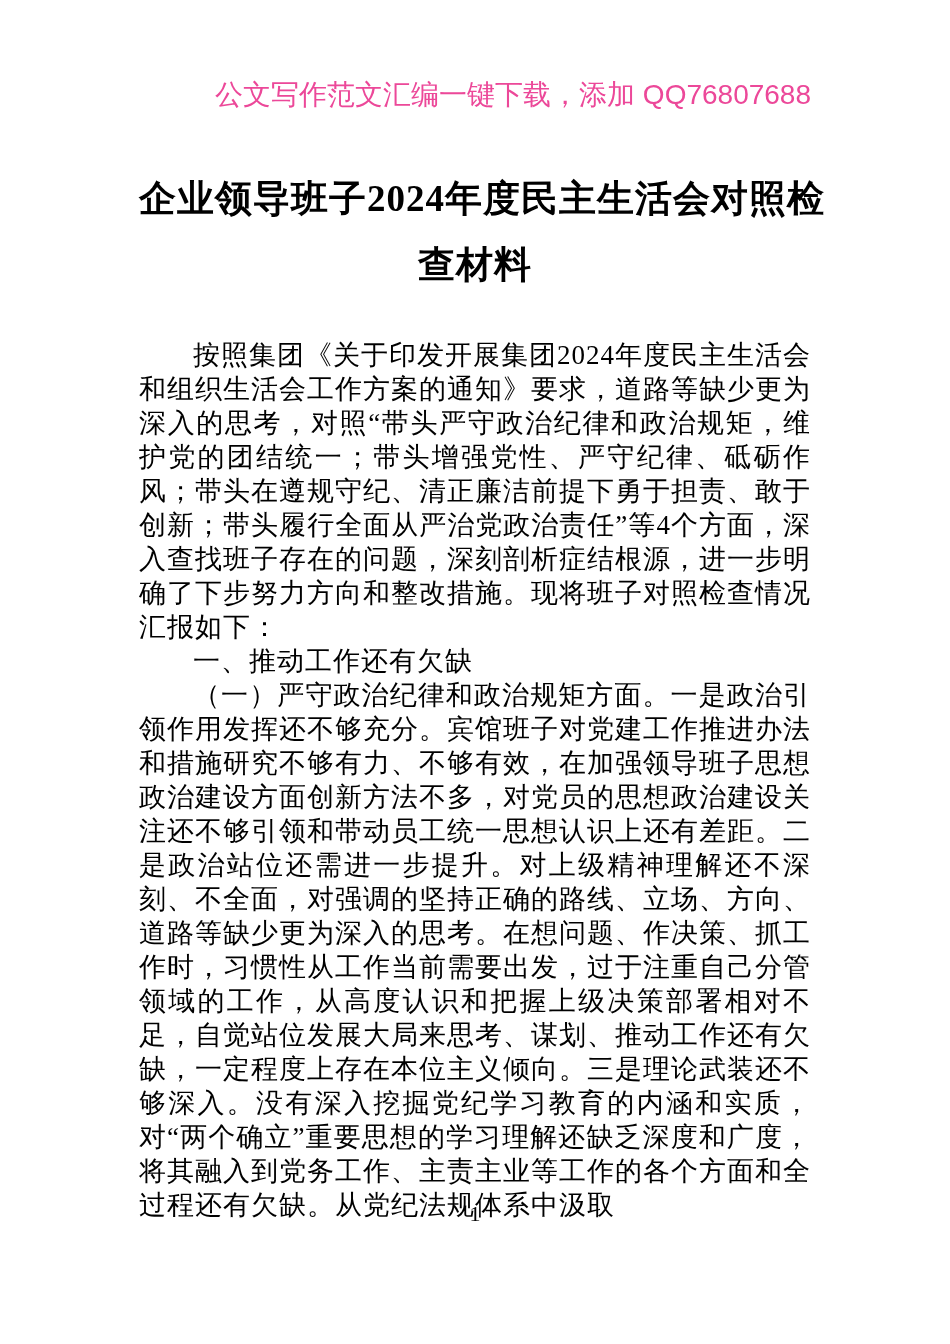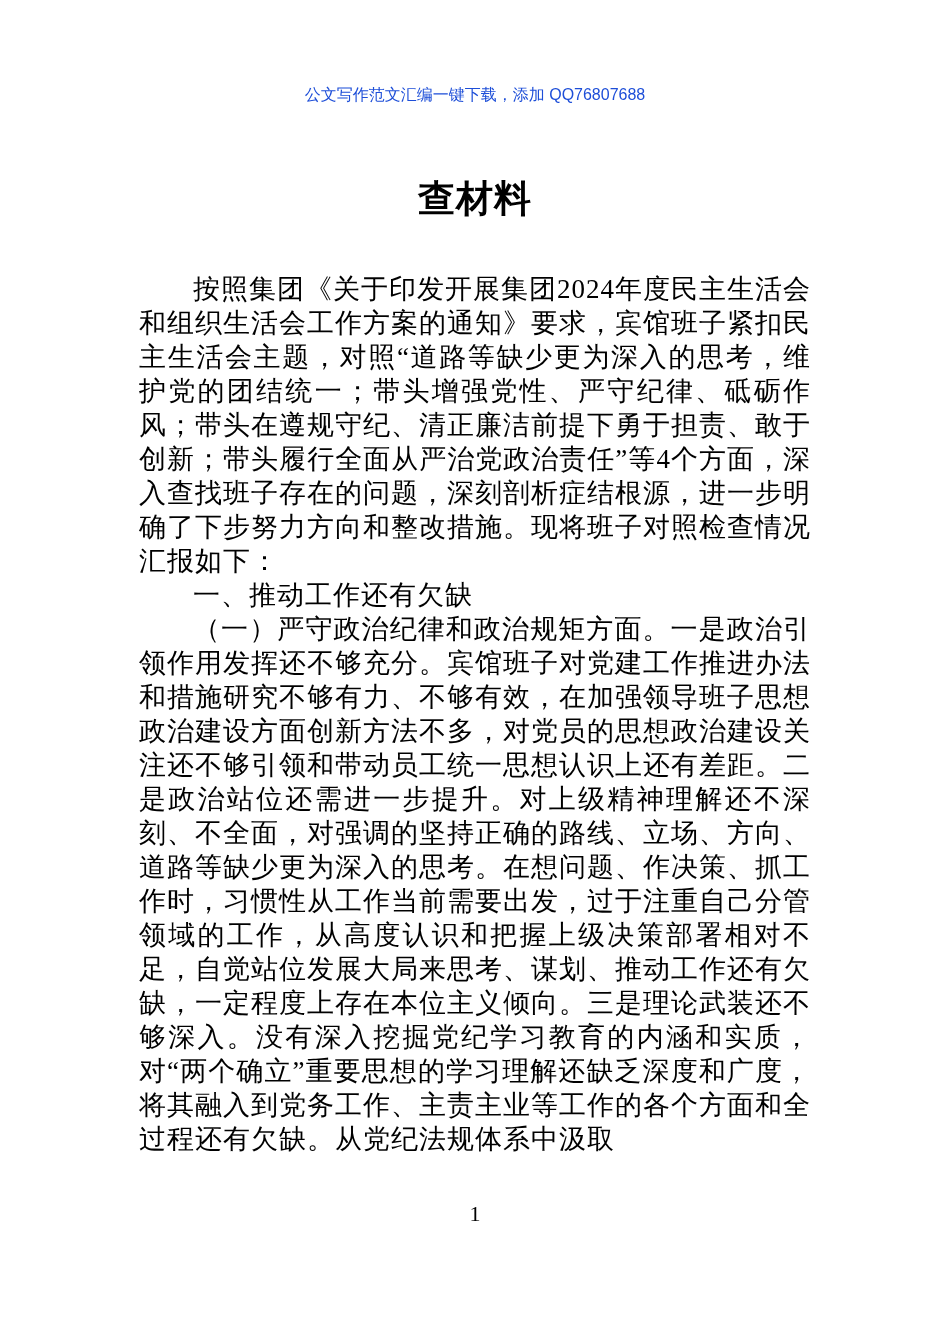--- a/index.html
+++ b/index.html
@@ -13,23 +13,23 @@
     height: 1344px;
     margin: 0 auto;
     background: #ffffff;
     box-sizing: border-box;
     padding: 82px 139px 0 139px;
     overflow: hidden;
     font-family: "Liberation Serif", "DejaVu Serif", serif;
     color: #000000;
   }
   .notice {
-    text-align: center;
-    color: #1d4ed8;
-    font-size: 16px;
+    text-align: right;
+    color: #ec4899;
+    font-size: 28px;
     line-height: 26px;
     font-family: "Liberation Sans", "DejaVu Sans", sans-serif;
   }
   .doc-title {
     margin-top: 58px;
     text-align: center;
     font-size: 37px;
     font-weight: bold;
     line-height: 66px;
     letter-spacing: 1px;
@@ -64,25 +64,26 @@
   }
 </style>
 </head>
 <body>
 
 <div class="page">
 
   <div class="notice">公文写作范文汇编一键下载，添加 QQ76807688</div>
 
   <h1 class="doc-title">
+    <span class="title-line">企业领导班子2024年度民主生活会对照检</span>
     <span class="title-line">查材料</span>
   </h1>
 
   <div class="doc-body">
-    <p>按照集团《关于印发开展集团2024年度民主生活会和组织生活会工作方案的通知》要求，宾馆班子紧扣民主生活会主题，对照“道路等缺少更为深入的思考，维护党的团结统一；带头增强党性、严守纪律、砥砺作风；带头在遵规守纪、清正廉洁前提下勇于担责、敢于创新；带头履行全面从严治党政治责任”等4个方面，深入查找班子存在的问题，深刻剖析症结根源，进一步明确了下步努力方向和整改措施。现将班子对照检查情况汇报如下：</p>
+    <p>按照集团《关于印发开展集团2024年度民主生活会和组织生活会工作方案的通知》要求，道路等缺少更为深入的思考，对照“带头严守政治纪律和政治规矩，维护党的团结统一；带头增强党性、严守纪律、砥砺作风；带头在遵规守纪、清正廉洁前提下勇于担责、敢于创新；带头履行全面从严治党政治责任”等4个方面，深入查找班子存在的问题，深刻剖析症结根源，进一步明确了下步努力方向和整改措施。现将班子对照检查情况汇报如下：</p>
     <p>一、推动工作还有欠缺</p>
     <p>（一）严守政治纪律和政治规矩方面。一是政治引领作用发挥还不够充分。宾馆班子对党建工作推进办法和措施研究不够有力、不够有效，在加强领导班子思想政治建设方面创新方法不多，对党员的思想政治建设关注还不够引领和带动员工统一思想认识上还有差距。二是政治站位还需进一步提升。对上级精神理解还不深刻、不全面，对强调的坚持正确的路线、立场、方向、道路等缺少更为深入的思考。在想问题、作决策、抓工作时，习惯性从工作当前需要出发，过于注重自己分管领域的工作，从高度认识和把握上级决策部署相对不足，自觉站位发展大局来思考、谋划、推动工作还有欠缺，一定程度上存在本位主义倾向。三是理论武装还不够深入。没有深入挖掘党纪学习教育的内涵和实质，对“两个确立”重要思想的学习理解还缺乏深度和广度，将其融入到党务工作、主责主业等工作的各个方面和全过程还有欠缺。从党纪法规体系中汲取</p>
   </div>
 
   <div class="page-footer">
     <span>1</span>
   </div>
 
 </div>
 

